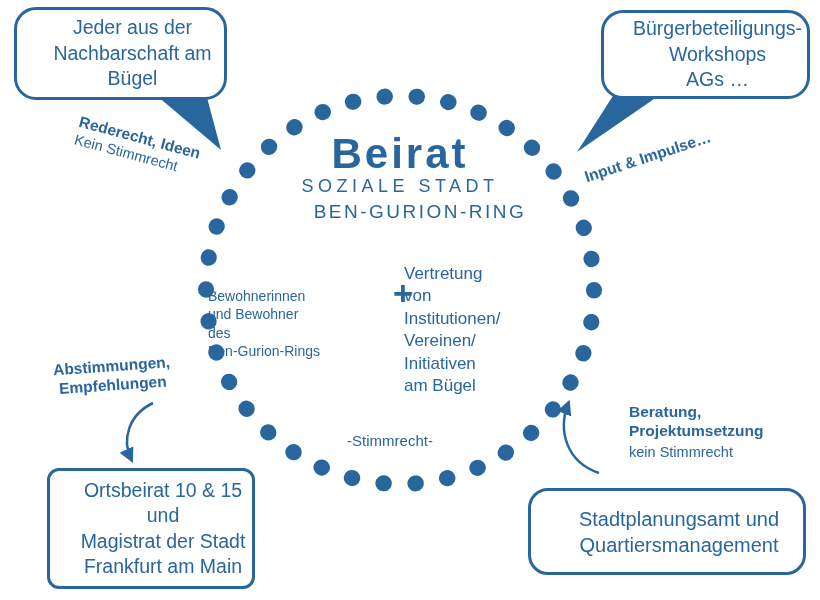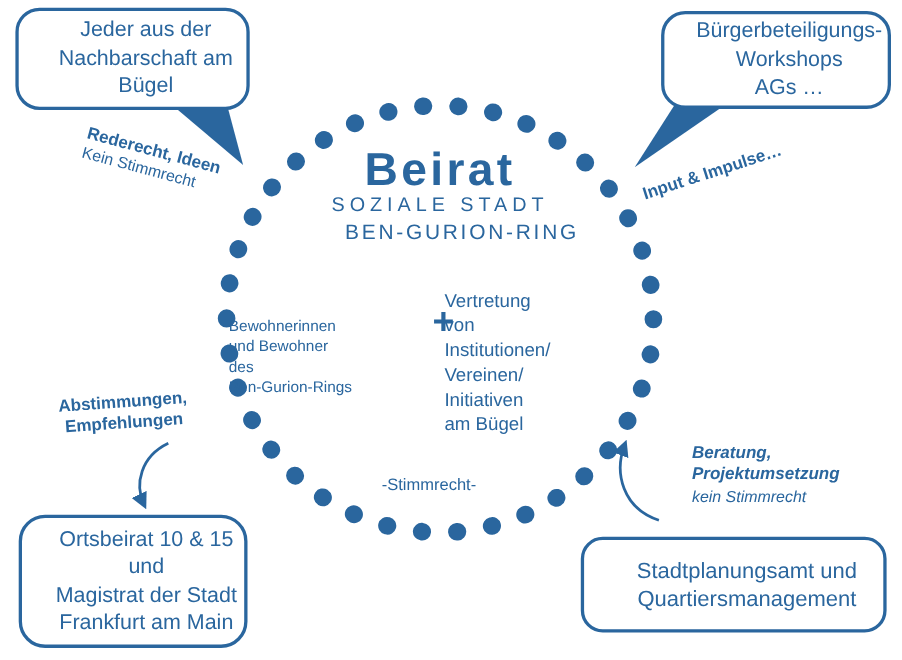--- a/index.html
+++ b/index.html
@@ -49,21 +49,21 @@
 Nachbarschaft am
 Bügel</div>
   </div>
 
   <div class="bubble" style="left:601px; top:10px; width:209px; height:89px; font-size:19.5px;">
     <div class="multiline">Bürgerbeteiligungs-
 Workshops
 AGs …</div>
   </div>
 
-  <div class="bubble" style="left:17px; top:468px; width:208px; height:121px; font-size:19.5px; border-radius:24px;">
+  <div class="bubble" style="left:47px; top:468px; width:208px; height:121px; font-size:19.5px; border-radius:12px;">
     <div class="multiline">Ortsbeirat 10 &amp; 15
 und
 Magistrat der Stadt
 Frankfurt am Main</div>
   </div>
 
   <div class="bubble" style="left:528px; top:488px; width:278px; height:87px; font-size:20px; border-radius:20px;">
     <div class="multiline">Stadtplanungsamt und
 Quartiersmanagement</div>
   </div>
@@ -93,19 +93,19 @@
   <div class="rot-label" style="left:82px; top:112px; transform:rotate(15deg);">
     <div class="bold" style="font-size:15.5px;">Rederecht, Ideen</div>
     <div style="font-size:14.5px;">Kein Stimmrecht</div>
   </div>
 
   <div class="rot-label bold" style="left:582px; top:168px; transform:rotate(-18deg); font-size:15.5px;">Input &amp; Impulse…</div>
 
   <div class="rot-label bold multiline" style="left:44px; top:361px; width:134px; text-align:center; font-size:15.5px; transform:rotate(-4deg);">Abstimmungen,
 Empfehlungen</div>
 
-  <div class="rot-label" style="left:629px; top:402px;font-style:italic;">
+  <div class="rot-label" style="left:629px; top:402px;">
     <div class="bold multiline" style="font-size:15.5px;">Beratung,
 Projektumsetzung</div>
     <div style="font-size:14.5px; margin-top:2px;">kein Stimmrecht</div>
   </div>
 
 </div>
 
 </body></html>

